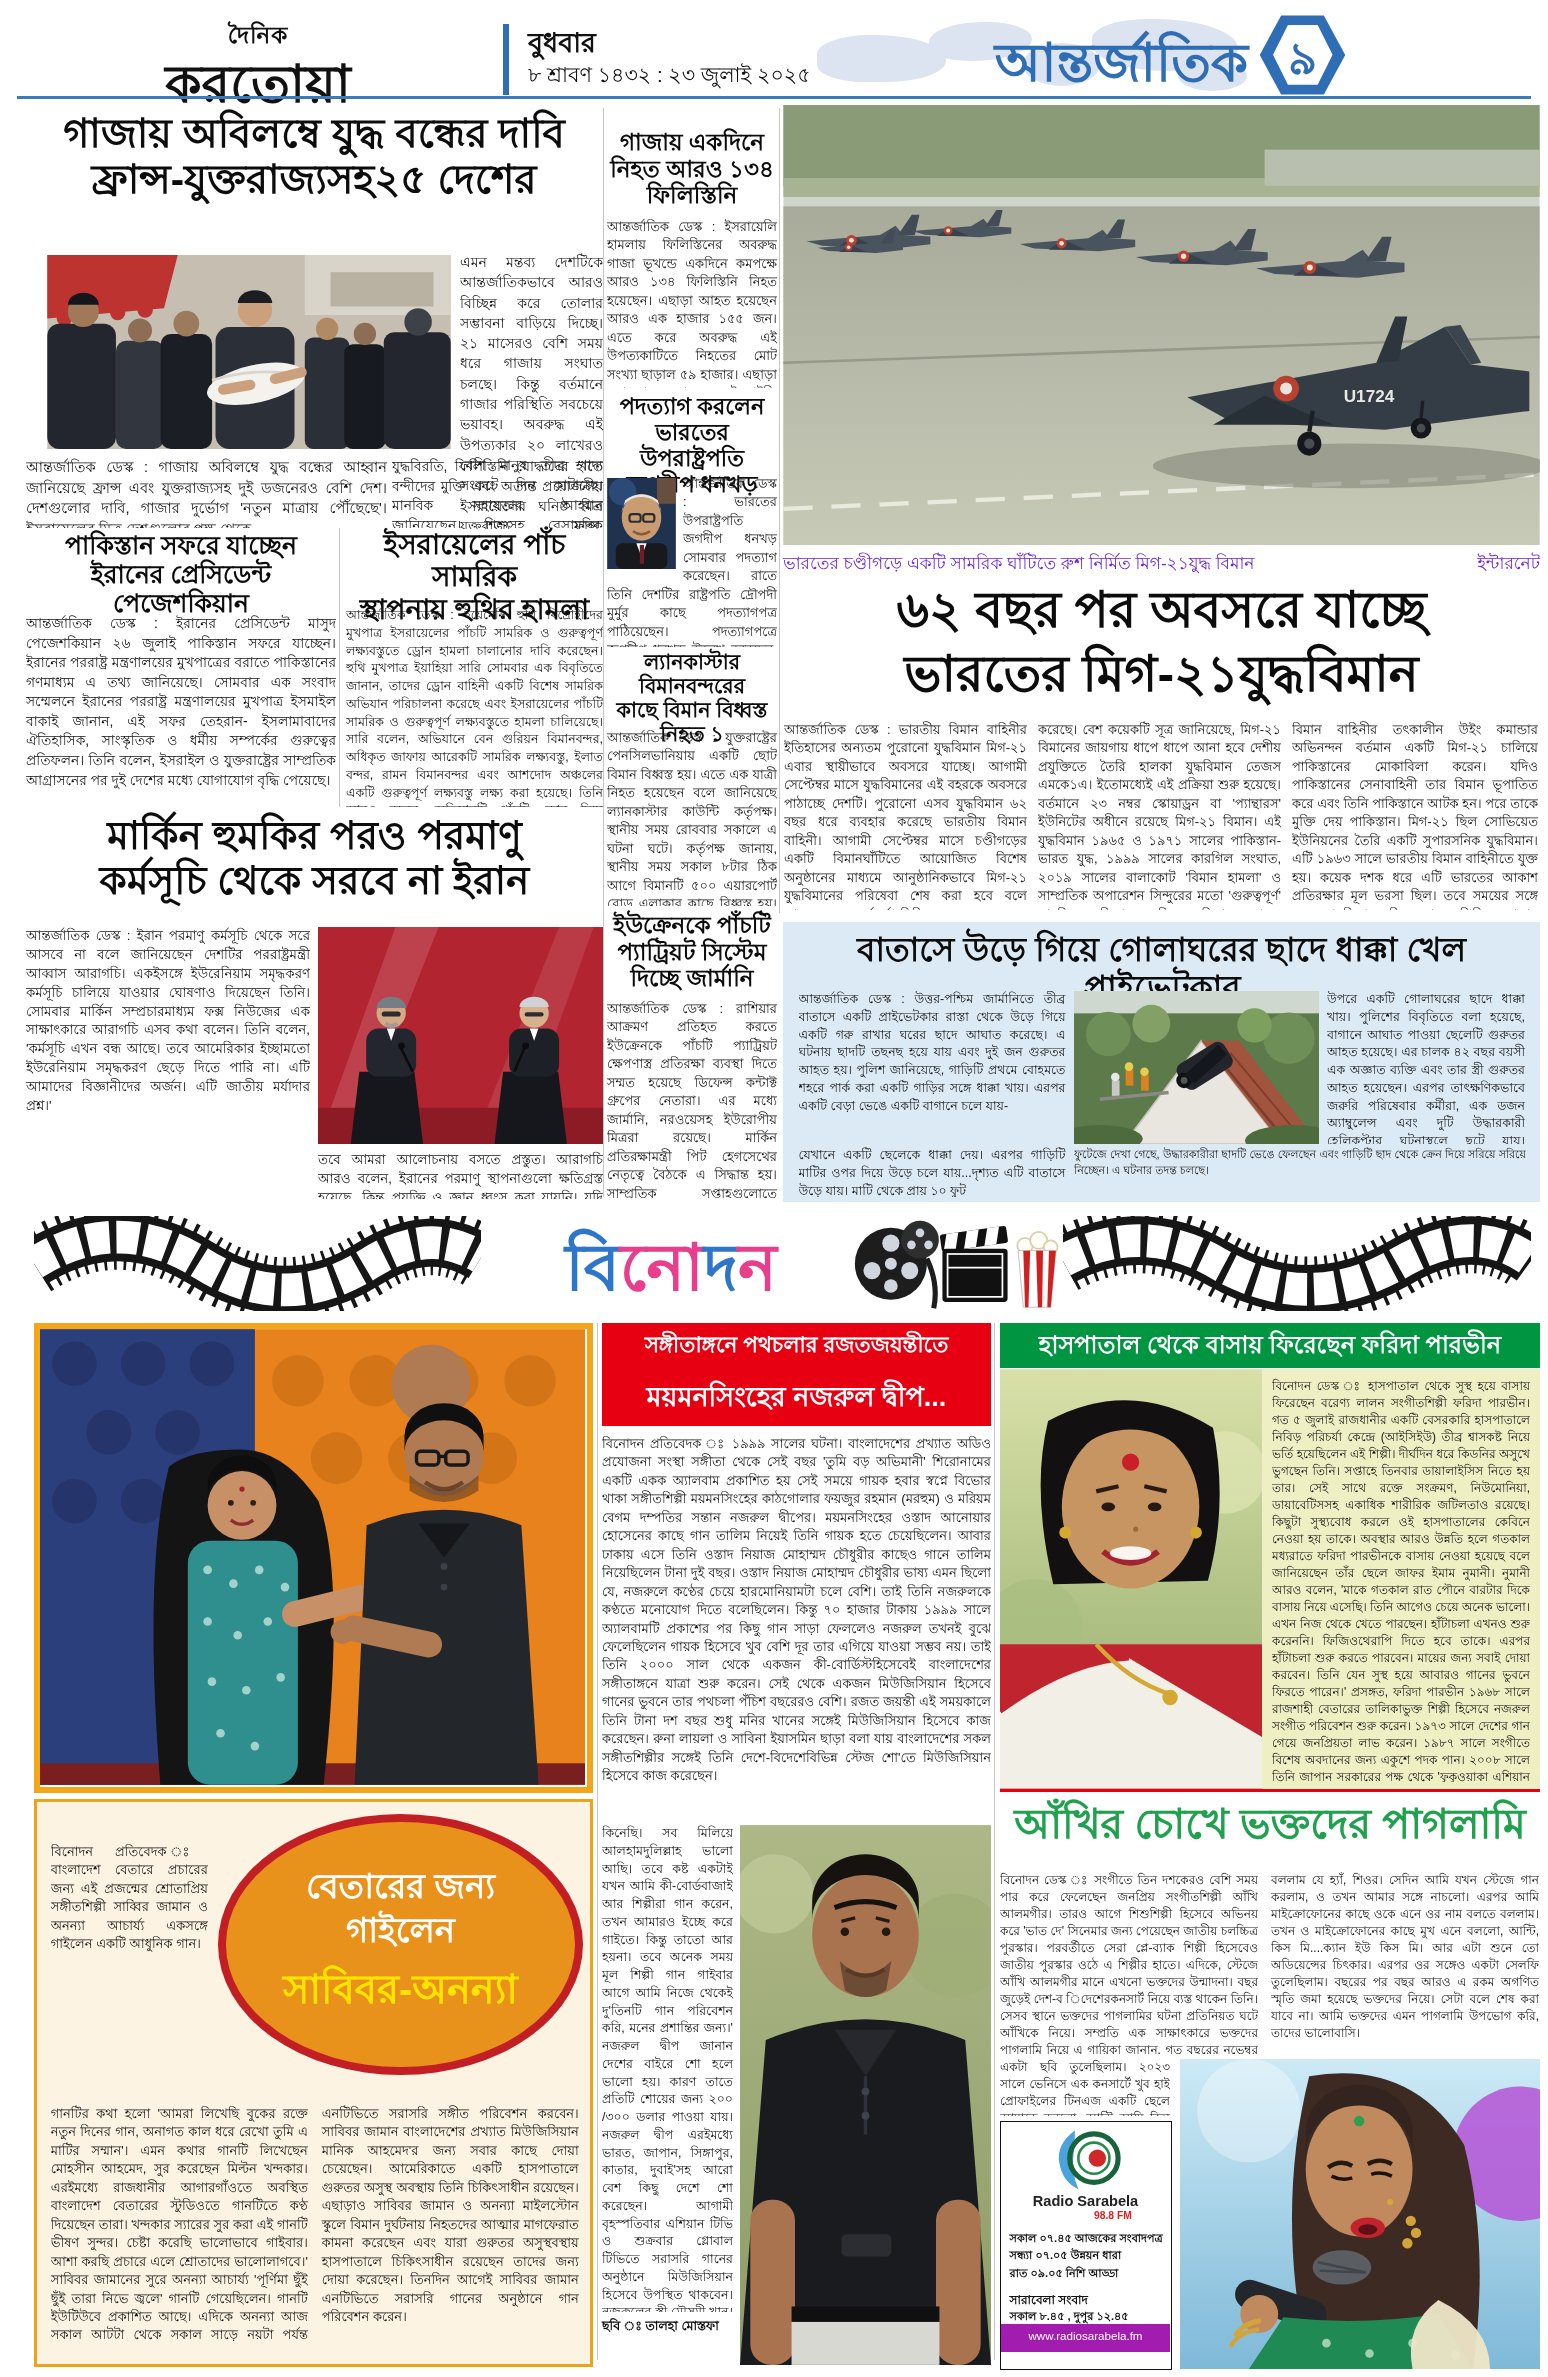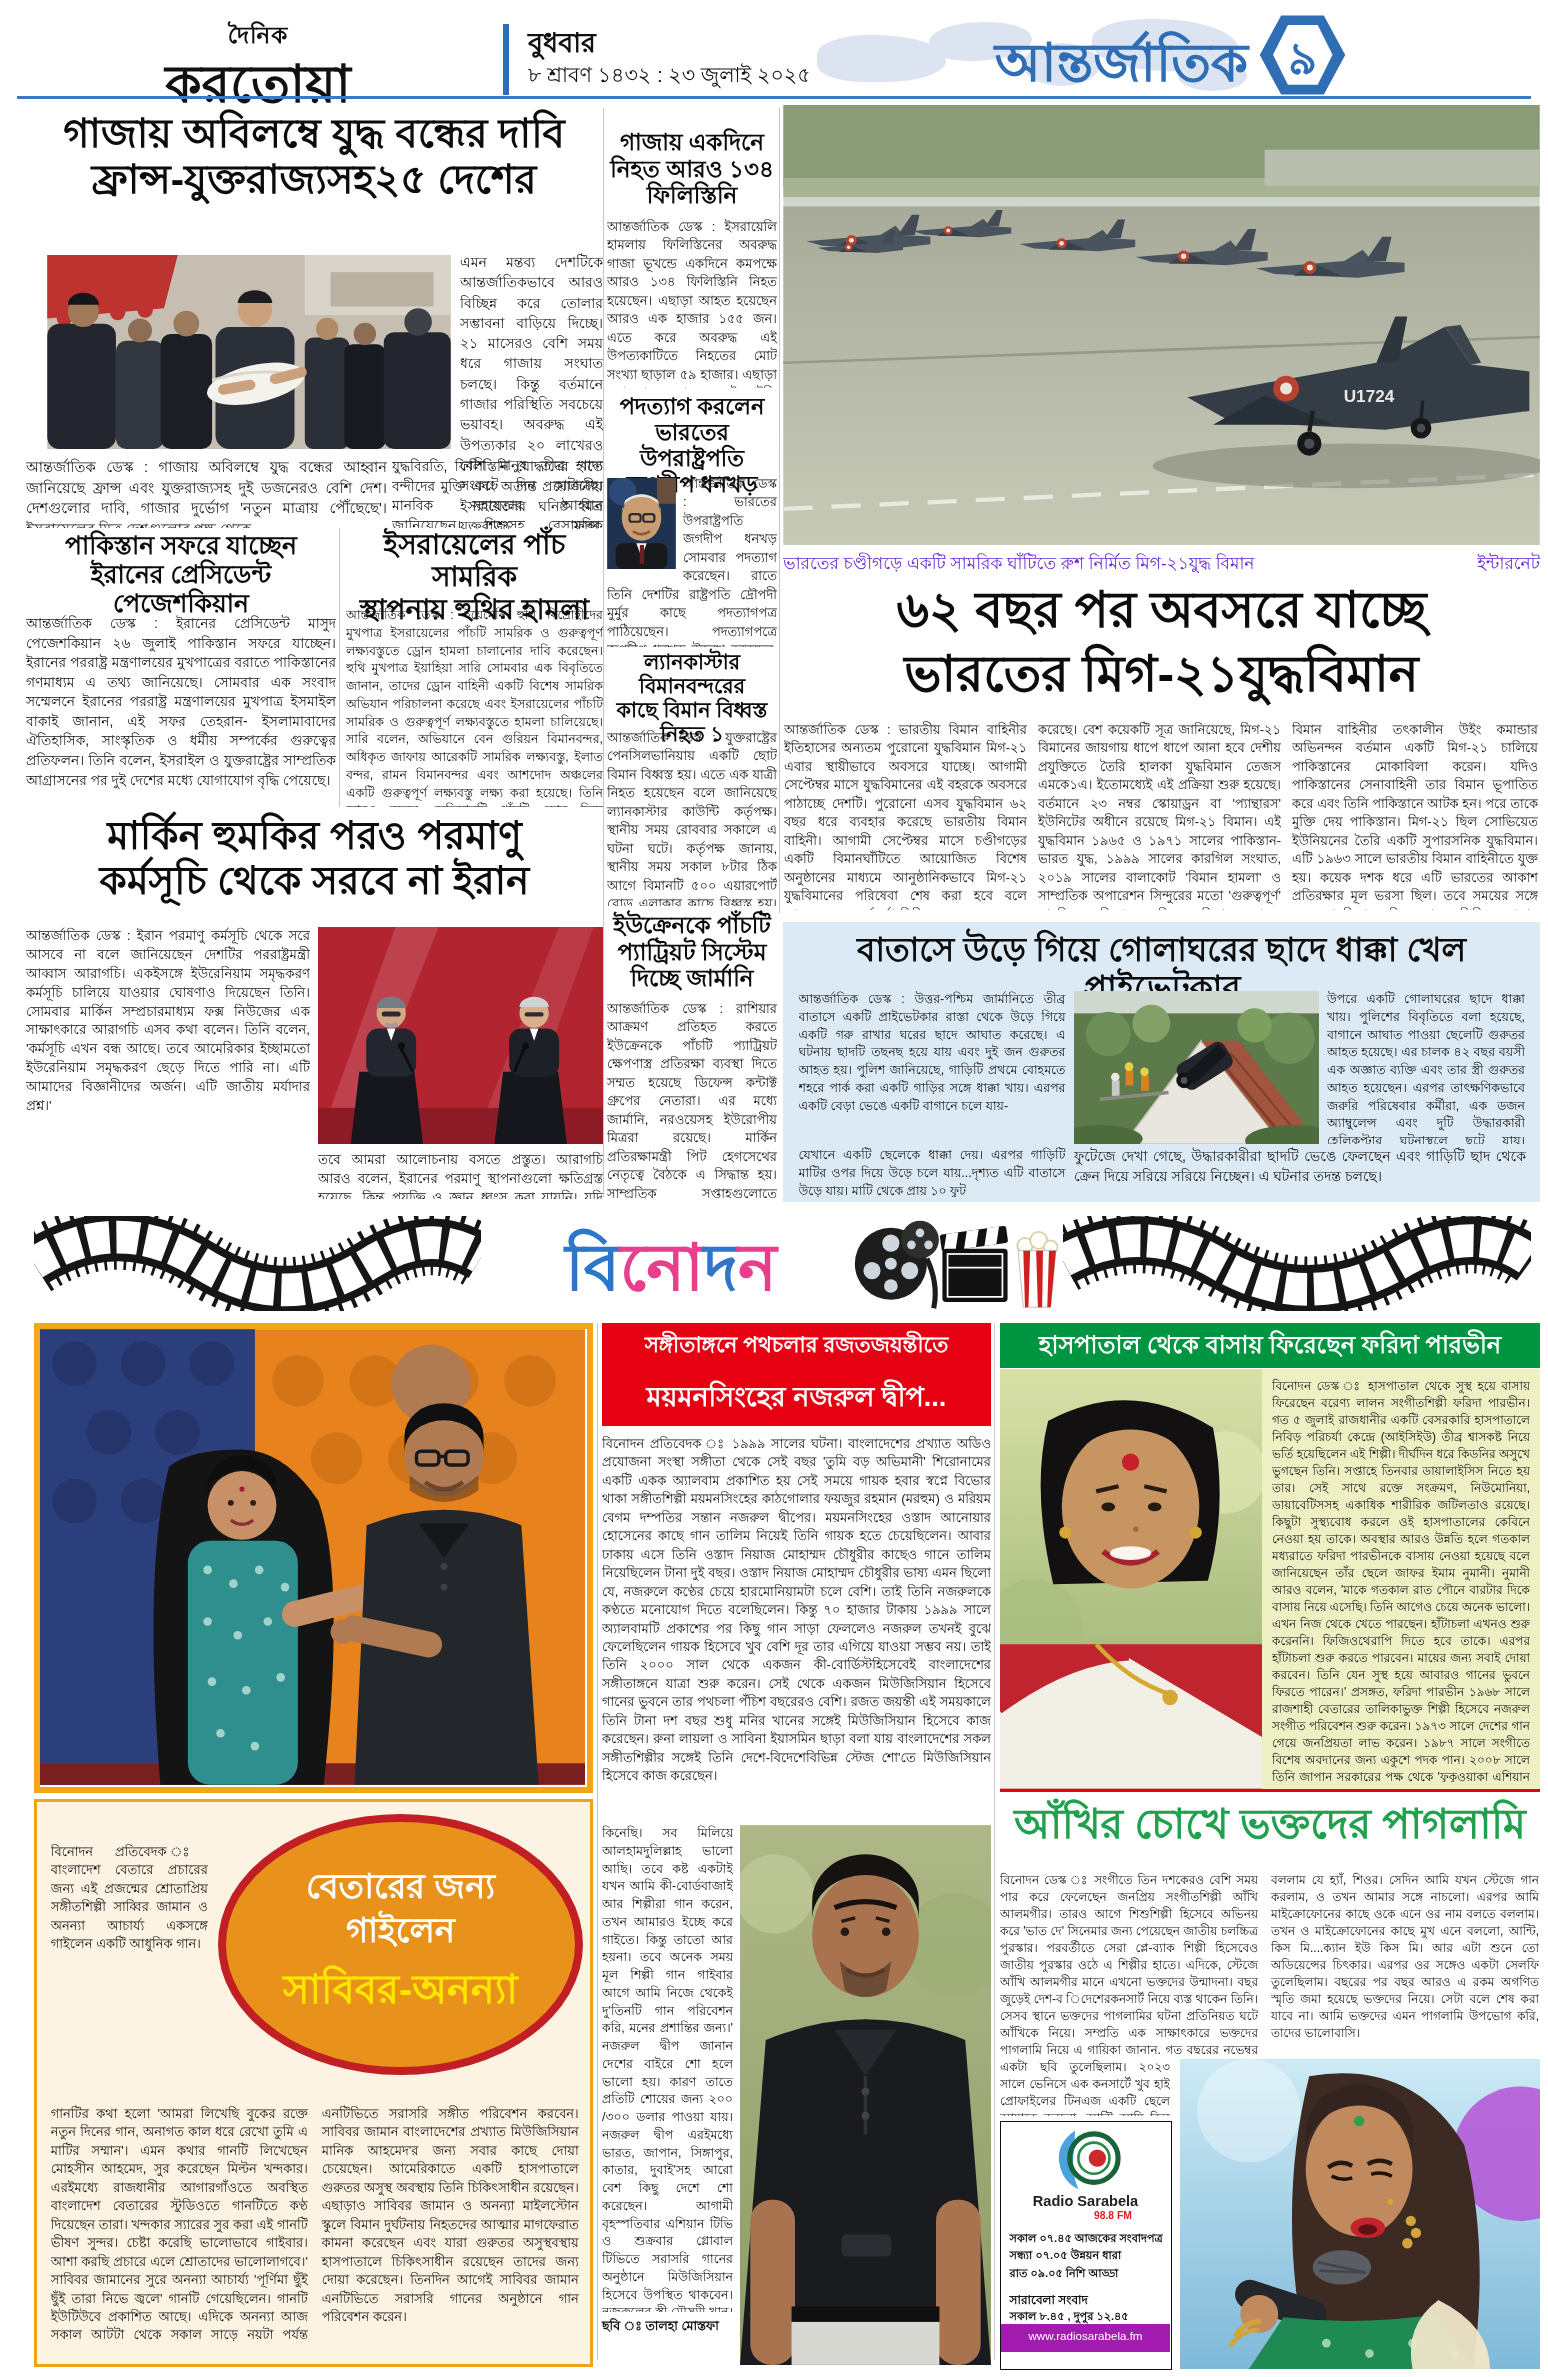--- a/index.html
+++ b/index.html
@@ -254,21 +254,21 @@
           <circle cx="82" cy="94" r="5" fill="#e7cf4e"></circle>
         <rect x="44" y="104" width="9" height="18" fill="#c8c8c4"></rect>
           <circle cx="48" cy="100" r="5" fill="#e8e8e8"></circle>
         <line x1="30" y1="126" x2="110" y2="118" stroke="#8a8a84" stroke-width="4"></line>
         <ellipse cx="30" cy="172" rx="50" ry="16" fill="#4e6b3e"></ellipse>
         <ellipse cx="255" cy="174" rx="56" ry="18" fill="#4e6b3e"></ellipse>
       </svg>
     </div>
     <div class="abs bt" style="left:544px;top:69px;width:198px;height:153px;font-size:12.5px;">উপরে একটি গোলাঘরের ছাদে ধাক্কা খায়। পুলিশের বিবৃতিতে বলা হয়েছে, বাগানে আঘাত পাওয়া ছেলেটি গুরুতর আহত হয়েছে। এর চালক ৪২ বছর বয়সী এক অজ্ঞাত ব্যক্তি এবং তার স্ত্রী গুরুতর আহত হয়েছেন। এরপর তাৎক্ষণিকভাবে জরুরি পরিষেবার কর্মীরা, এক ডজন অ্যাম্বুলেন্স এবং দুটি উদ্ধারকারী হেলিকপ্টার ঘটনাস্থলে ছুটে যায়। ঘটনাস্থলের</div>
     <div class="abs bt" style="left:15.5px;top:225px;width:267px;height:50px;font-size:12.5px;">যেখানে একটি ছেলেকে ধাক্কা দেয়। এরপর গাড়িটি মাটির ওপর দিয়ে উড়ে চলে যায়...দৃশ্যত এটি বাতাসে উড়ে যায়। মাটি থেকে প্রায় ১০ ফুট</div>
-    <div class="abs bt" style="left:291px;top:225px;width:452px;height:50px;font-size:14px;">ফুটেজে দেখা গেছে, উদ্ধারকারীরা ছাদটি ভেঙে ফেলছেন এবং গাড়িটি ছাদ থেকে ক্রেন দিয়ে সরিয়ে সরিয়ে নিচ্ছেন। এ ঘটনার তদন্ত চলছে।</div>
+    <div class="abs bt" style="left:291px;top:225px;width:452px;height:50px;font-size:11px;">ফুটেজে দেখা গেছে, উদ্ধারকারীরা ছাদটি ভেঙে ফেলছেন এবং গাড়িটি ছাদ থেকে ক্রেন দিয়ে সরিয়ে সরিয়ে নিচ্ছেন। এ ঘটনার তদন্ত চলছে।</div>
   </div>
 
   <div class="abs" style="left:0;top:1209px;width:1548px;height:108px;">
     <svg class="abs" style="left:34px;top:6.9px;" width="447" height="95" viewBox="0 0 520 110">
       <path d="M0,55 C65,14 130,14 195,55 C260,96 325,96 390,55 C440,24 480,24 520,48" fill="none" stroke="#161616" stroke-width="76" stroke-dasharray="4 10"></path>
       <path d="M0,55 C65,14 130,14 195,55 C260,96 325,96 390,55 C440,24 480,24 520,48" fill="none" stroke="#161616" stroke-width="56"></path>
       <path d="M0,55 C65,14 130,14 195,55 C260,96 325,96 390,55 C440,24 480,24 520,48" fill="none" stroke="#ffffff" stroke-width="38" stroke-dasharray="26 8"></path>
     </svg>
     <div class="abs" style="left:486px;top:8.6px;width:370px;text-align:center;font-size:65px;font-weight:900;">
       <span class="blue">বি</span><span class="pink">নো</span><span class="blue">দ</span><span class="pink">ন</span>

